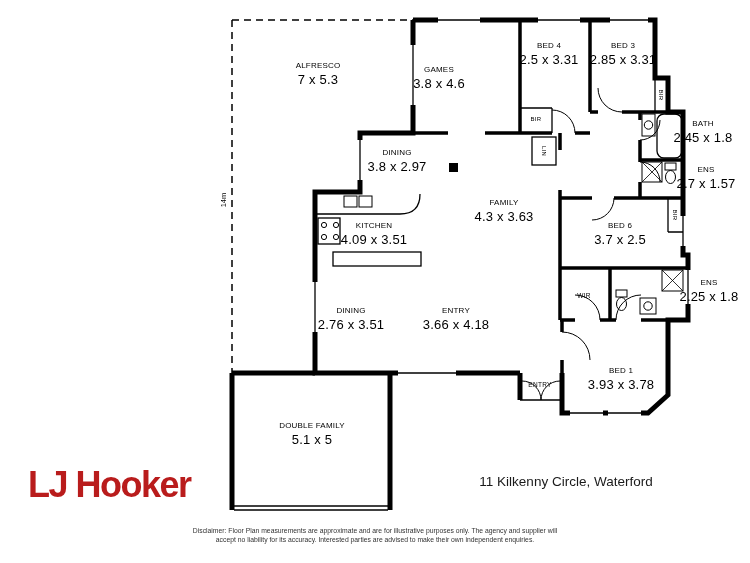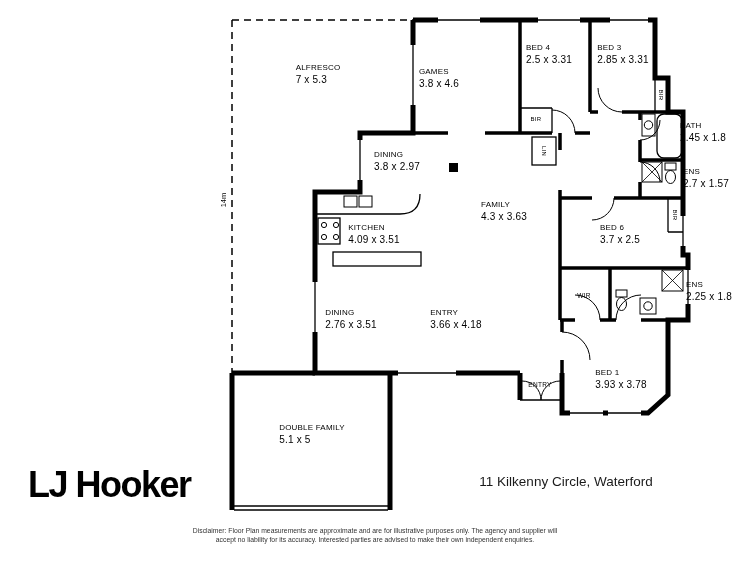--- a/index.html
+++ b/index.html
@@ -2,35 +2,35 @@
 <html><head>
 <meta charset="utf-8">
 <style>
   html,body{margin:0;padding:0;background:#fff;}
   .page{
     position:relative;width:750px;height:563px;background:#fff;overflow:hidden;
     font-family:"Liberation Sans","DejaVu Sans",sans-serif;color:#000;
   }
   .plan-svg{position:absolute;left:0;top:0;}
   .room-label{
-    position:absolute;transform:translate(-50%,-50%);text-align:left;
+    position:absolute;transform:translate(-50%,-50%);text-align:center;
     line-height:1.4;white-space:nowrap;letter-spacing:.2px;
   }
   .room-name{font-size:8px;}
-  .room-dims{font-size:10px;}
+  .room-dims{font-size:13px;}
   .small-label{
     position:absolute;transform:translate(-50%,-50%);
     font-size:6px;letter-spacing:.3px;white-space:nowrap;text-align:center;
   }
   .small-label.entry{font-size:6.5px;}
   .v90{transform:translate(-50%,-50%) rotate(90deg);}
   .scale-label{position:absolute;transform:translate(-50%,-50%) rotate(-90deg);font-size:7.5px;}
   .logo{
     position:absolute;left:28px;top:464px;font-size:36px;font-weight:800;
-    letter-spacing:-1.5px;color:#000000;
+    letter-spacing:-1.5px;color:#b91c1c;
   }
   .address{
     position:absolute;left:566px;top:481px;transform:translate(-50%,-50%);
     font-size:13.5px;color:#1a1a1a;white-space:nowrap;text-align:center;
   }
   .disclaimer{
     position:absolute;left:0;top:526px;width:750px;text-align:center;
     font-size:6.8px;line-height:9px;color:#333;
   }
 </style>

